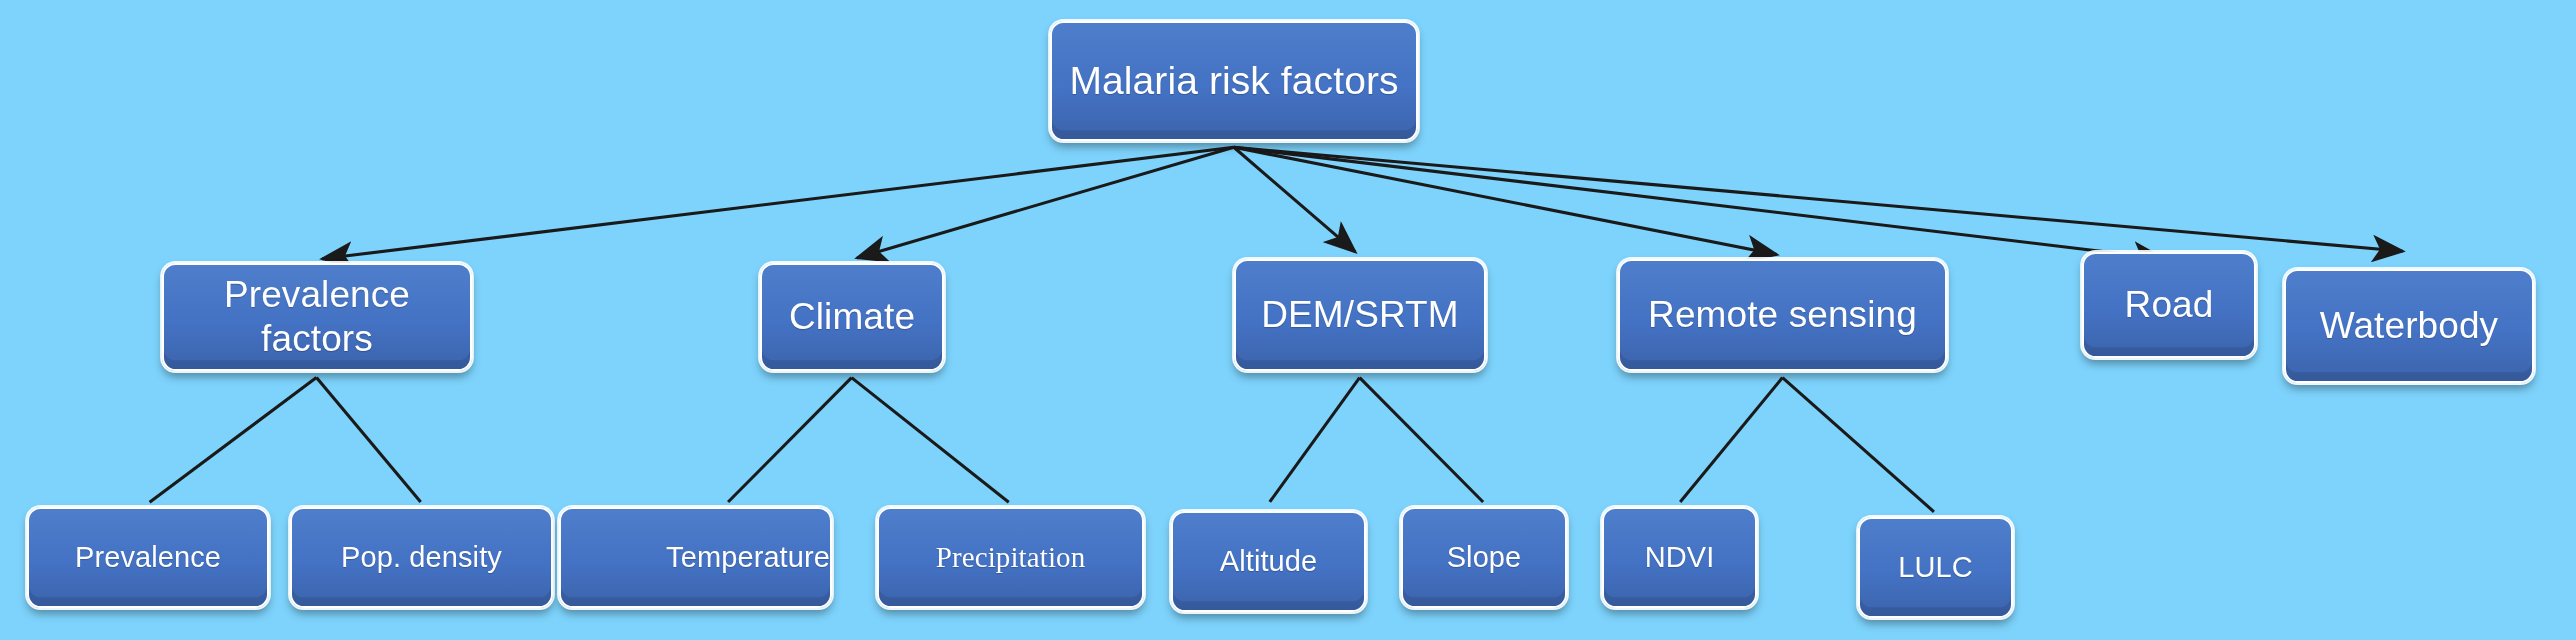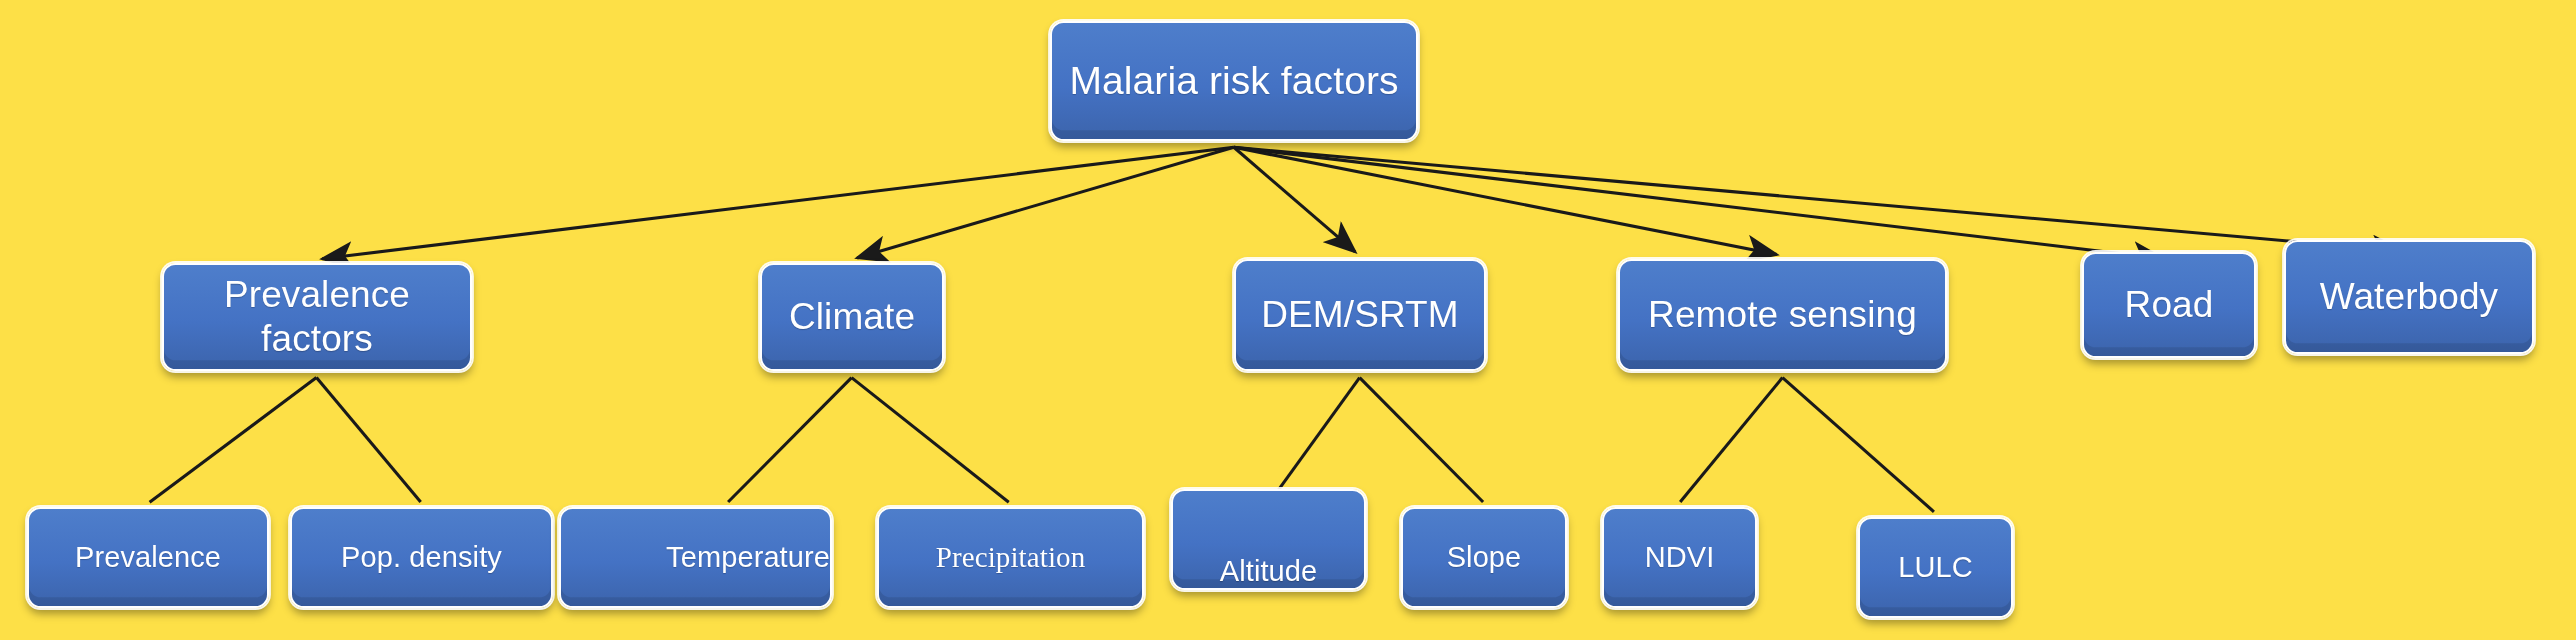--- a/index.html
+++ b/index.html
@@ -7,21 +7,21 @@
     padding: 0;
     background: #ffffff;
   }
   body {
     font-family: "Liberation Sans", sans-serif;
   }
   #canvas {
     position: relative;
     width: 2576px;
     height: 641px;
-    background: #fde047;
+    background: #7dd3fc;
     overflow: hidden;
   }
   #edges {
     position: absolute;
     left: 0;
     top: 0;
     width: 2576px;
     height: 641px;
     pointer-events: none;
   }
@@ -93,36 +93,36 @@
       </div>
       <div class="node level-2" style="left: 1234px; top: 259px; width: 252px; height: 112px;">
         <span class="node-label">DEM/SRTM</span>
       </div>
       <div class="node level-2" style="left: 1618px; top: 259px; width: 329px; height: 112px;">
         <span class="node-label">Remote sensing</span>
       </div>
       <div class="node level-2" style="left: 2082px; top: 252px; width: 174px; height: 106px;">
         <span class="node-label">Road</span>
       </div>
-      <div class="node level-2" style="left: 2284px; top: 240px; width: 250px; height: 114px; align-items: center;">
+      <div class="node level-2" style="left: 2284px; top: 269px; width: 250px; height: 114px; align-items: center;">
         <span class="node-label">Waterbody</span>
       </div>
       <div class="node level-3" style="left: 27px; top: 507px; width: 242px; height: 101px;">
         <span class="node-label">Prevalence</span>
       </div>
       <div class="node level-3" style="left: 290px; top: 507px; width: 263px; height: 101px;">
         <span class="node-label">Pop. density</span>
       </div>
       <div class="node level-3" style="left: 559px; top: 507px; width: 273px; height: 101px; justify-content: flex-end;">
         <span class="node-label">Temperature</span>
       </div>
       <div class="node level-3" style="left: 877px; top: 507px; width: 267px; height: 101px; font-family: Liberation Serif, serif;">
         <span class="node-label">Precipitation</span>
       </div>
-      <div class="node level-3" style="left: 1171px; top: 489px; width: 195px; height: 101px; align-items: flex-end;">
+      <div class="node level-3" style="left: 1171px; top: 511px; width: 195px; height: 101px;">
         <span class="node-label">Altitude</span>
       </div>
       <div class="node level-3" style="left: 1401px; top: 507px; width: 166px; height: 101px;">
         <span class="node-label">Slope</span>
       </div>
       <div class="node level-3" style="left: 1602px; top: 507px; width: 155px; height: 101px;">
         <span class="node-label">NDVI</span>
       </div>
       <div class="node level-3" style="left: 1858px; top: 517px; width: 155px; height: 101px;">
         <span class="node-label">LULC</span>

